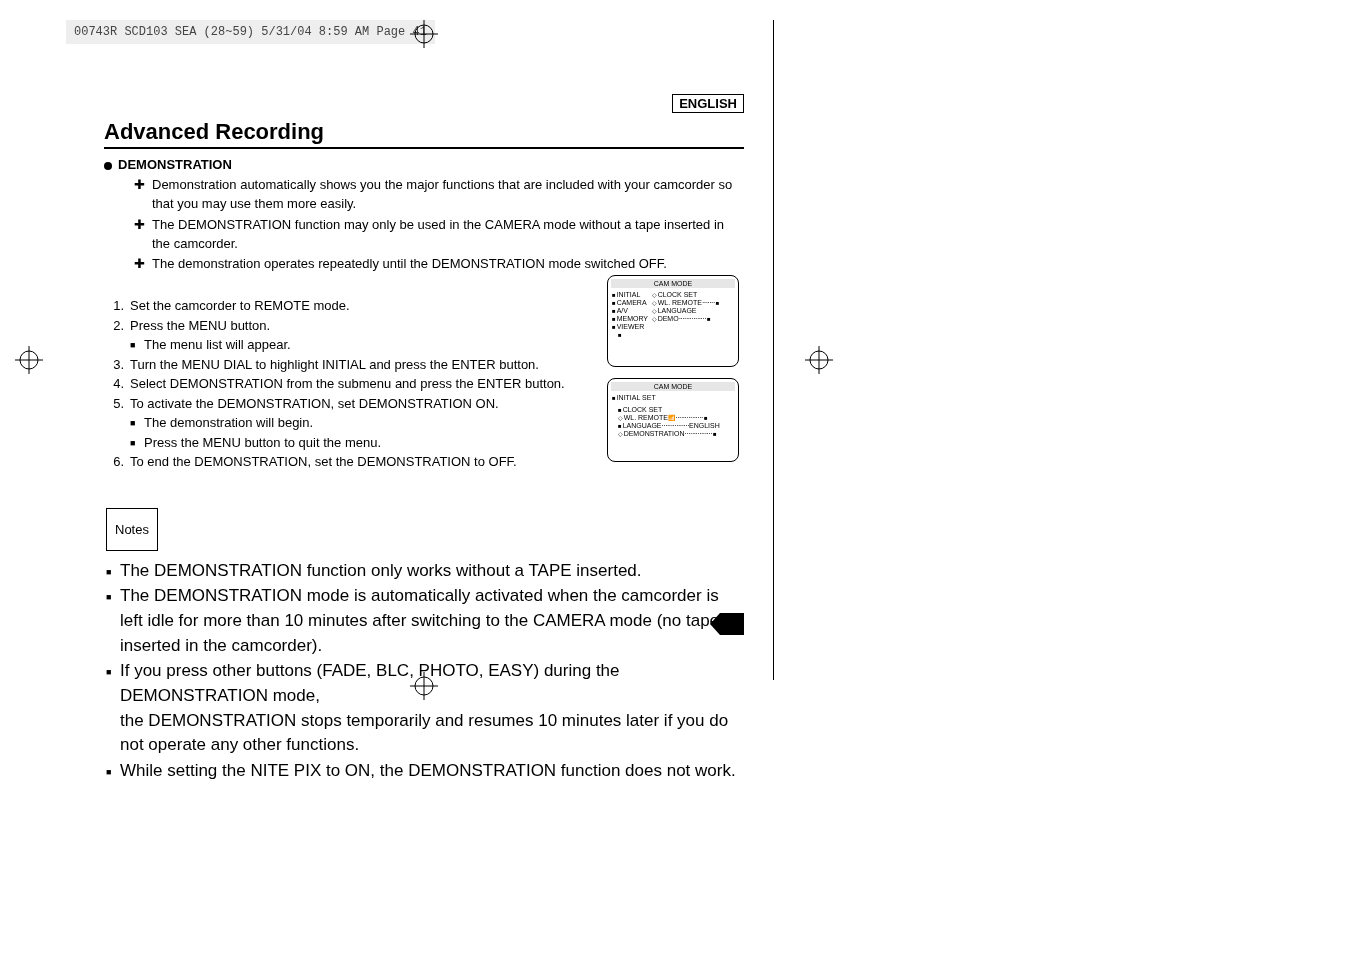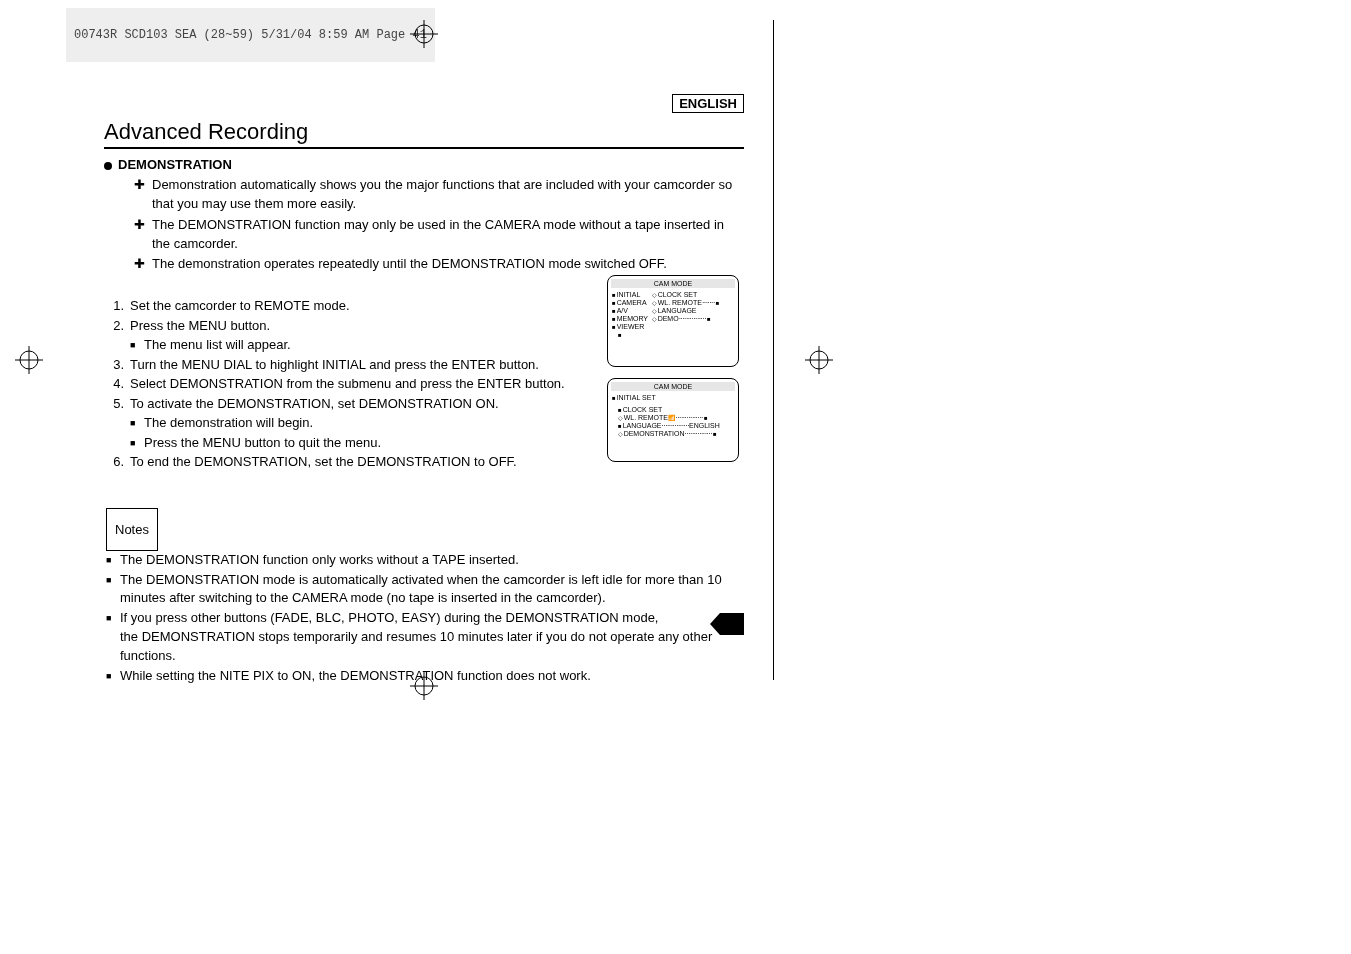--- a/index.html
+++ b/index.html
@@ -1,38 +1,38 @@
 <!DOCTYPE html>
 <html><head>
 <meta charset="utf-8">
 <style>
   html,body{margin:0;padding:0;background:#fff;font-family:Arial,Helvetica,sans-serif;color:#000}
   .page{position:relative;width:1351px;height:954px}
-  .print-slug{position:absolute;left:66px;top:8px;font-family:"Courier New",monospace;font-size:12px;color:#444;background:#eee;padding:20px 8px}
+  .print-slug{position:absolute;left:66px;top:20px;font-family:"Courier New",monospace;font-size:12px;color:#444;background:#eee;padding:5px 8px}
   .crop-mark{position:absolute;width:28px;height:28px}
   .crop-mark svg{display:block}
   .content{position:absolute;left:104px;top:94px;width:640px}
   .lang-box{border:1.5px solid #000;font-weight:bold;font-size:13px;padding:1px 6px;display:inline-block}
   .lang-wrap{text-align:right;width:640px}
-  .title{font-size:22px;font-weight:normal;margin-top:6px}
+  .title{font-size:22px;font-weight:bold;margin-top:6px}
   .title-rule{border-bottom:2px solid #000;margin-top:2px;width:640px}
   .sec-head{font-weight:bold;font-size:13px;margin-top:8px}
   .sec-head .dot{display:inline-block;width:8px;height:8px;border-radius:50%;background:#000;margin-right:6px;vertical-align:middle}
   .plus-list{margin:4px 0 0 30px;font-size:13px;line-height:1.45}
   .plus-list .row{display:flex;align-items:flex-start;margin-bottom:2px}
   .plus-list .sym{width:18px;flex:none}
   .num-list{margin-top:22px;font-size:13px;line-height:1.5}
   .num-list .row{display:flex;align-items:flex-start}
   .num-list .n{width:20px;flex:none;text-align:right;margin-right:6px}
   .sq-list{margin-left:26px}
   .sq-list .row{display:flex;align-items:flex-end}
   .sq{width:14px;flex:none}
   .sq::before{content:"■";font-size:9px;position:relative;top:-1px}
   .notes-box{border:1px solid #000;font-size:13px;padding:13px 8px;display:inline-block;margin-top:36px;margin-left:2px}
-  .notes-list{font-size:13px;line-height:1.45;margin-left:2px}
+  .notes-list{margin-top:8px;font-size:17px;line-height:1.45;margin-left:2px}
   .notes-list .row{display:flex;align-items:flex-start;margin-bottom:1px}
   .screen{position:absolute;border:1px solid #000;border-radius:8px;background:#fff;width:130px;font-size:7px;font-family:Arial,sans-serif}
   .screen .titlebar{background:#e6e6e6;text-align:center;font-size:7px;padding:1px 0;border-bottom:0;margin:3px 3px 0 3px}
   .screen .body{padding:2px 4px 4px 4px}
   .scr1{left:607px;top:275px;height:90px}
   .scr2{left:607px;top:378px;height:82px}
   .menu-row{display:flex;align-items:center;height:8px;white-space:nowrap}
   .mi{display:inline-block;width:40px}
   .mi2{display:inline-block}
   .tiny-sq::before{content:"■";font-size:6px;margin-right:1px}

